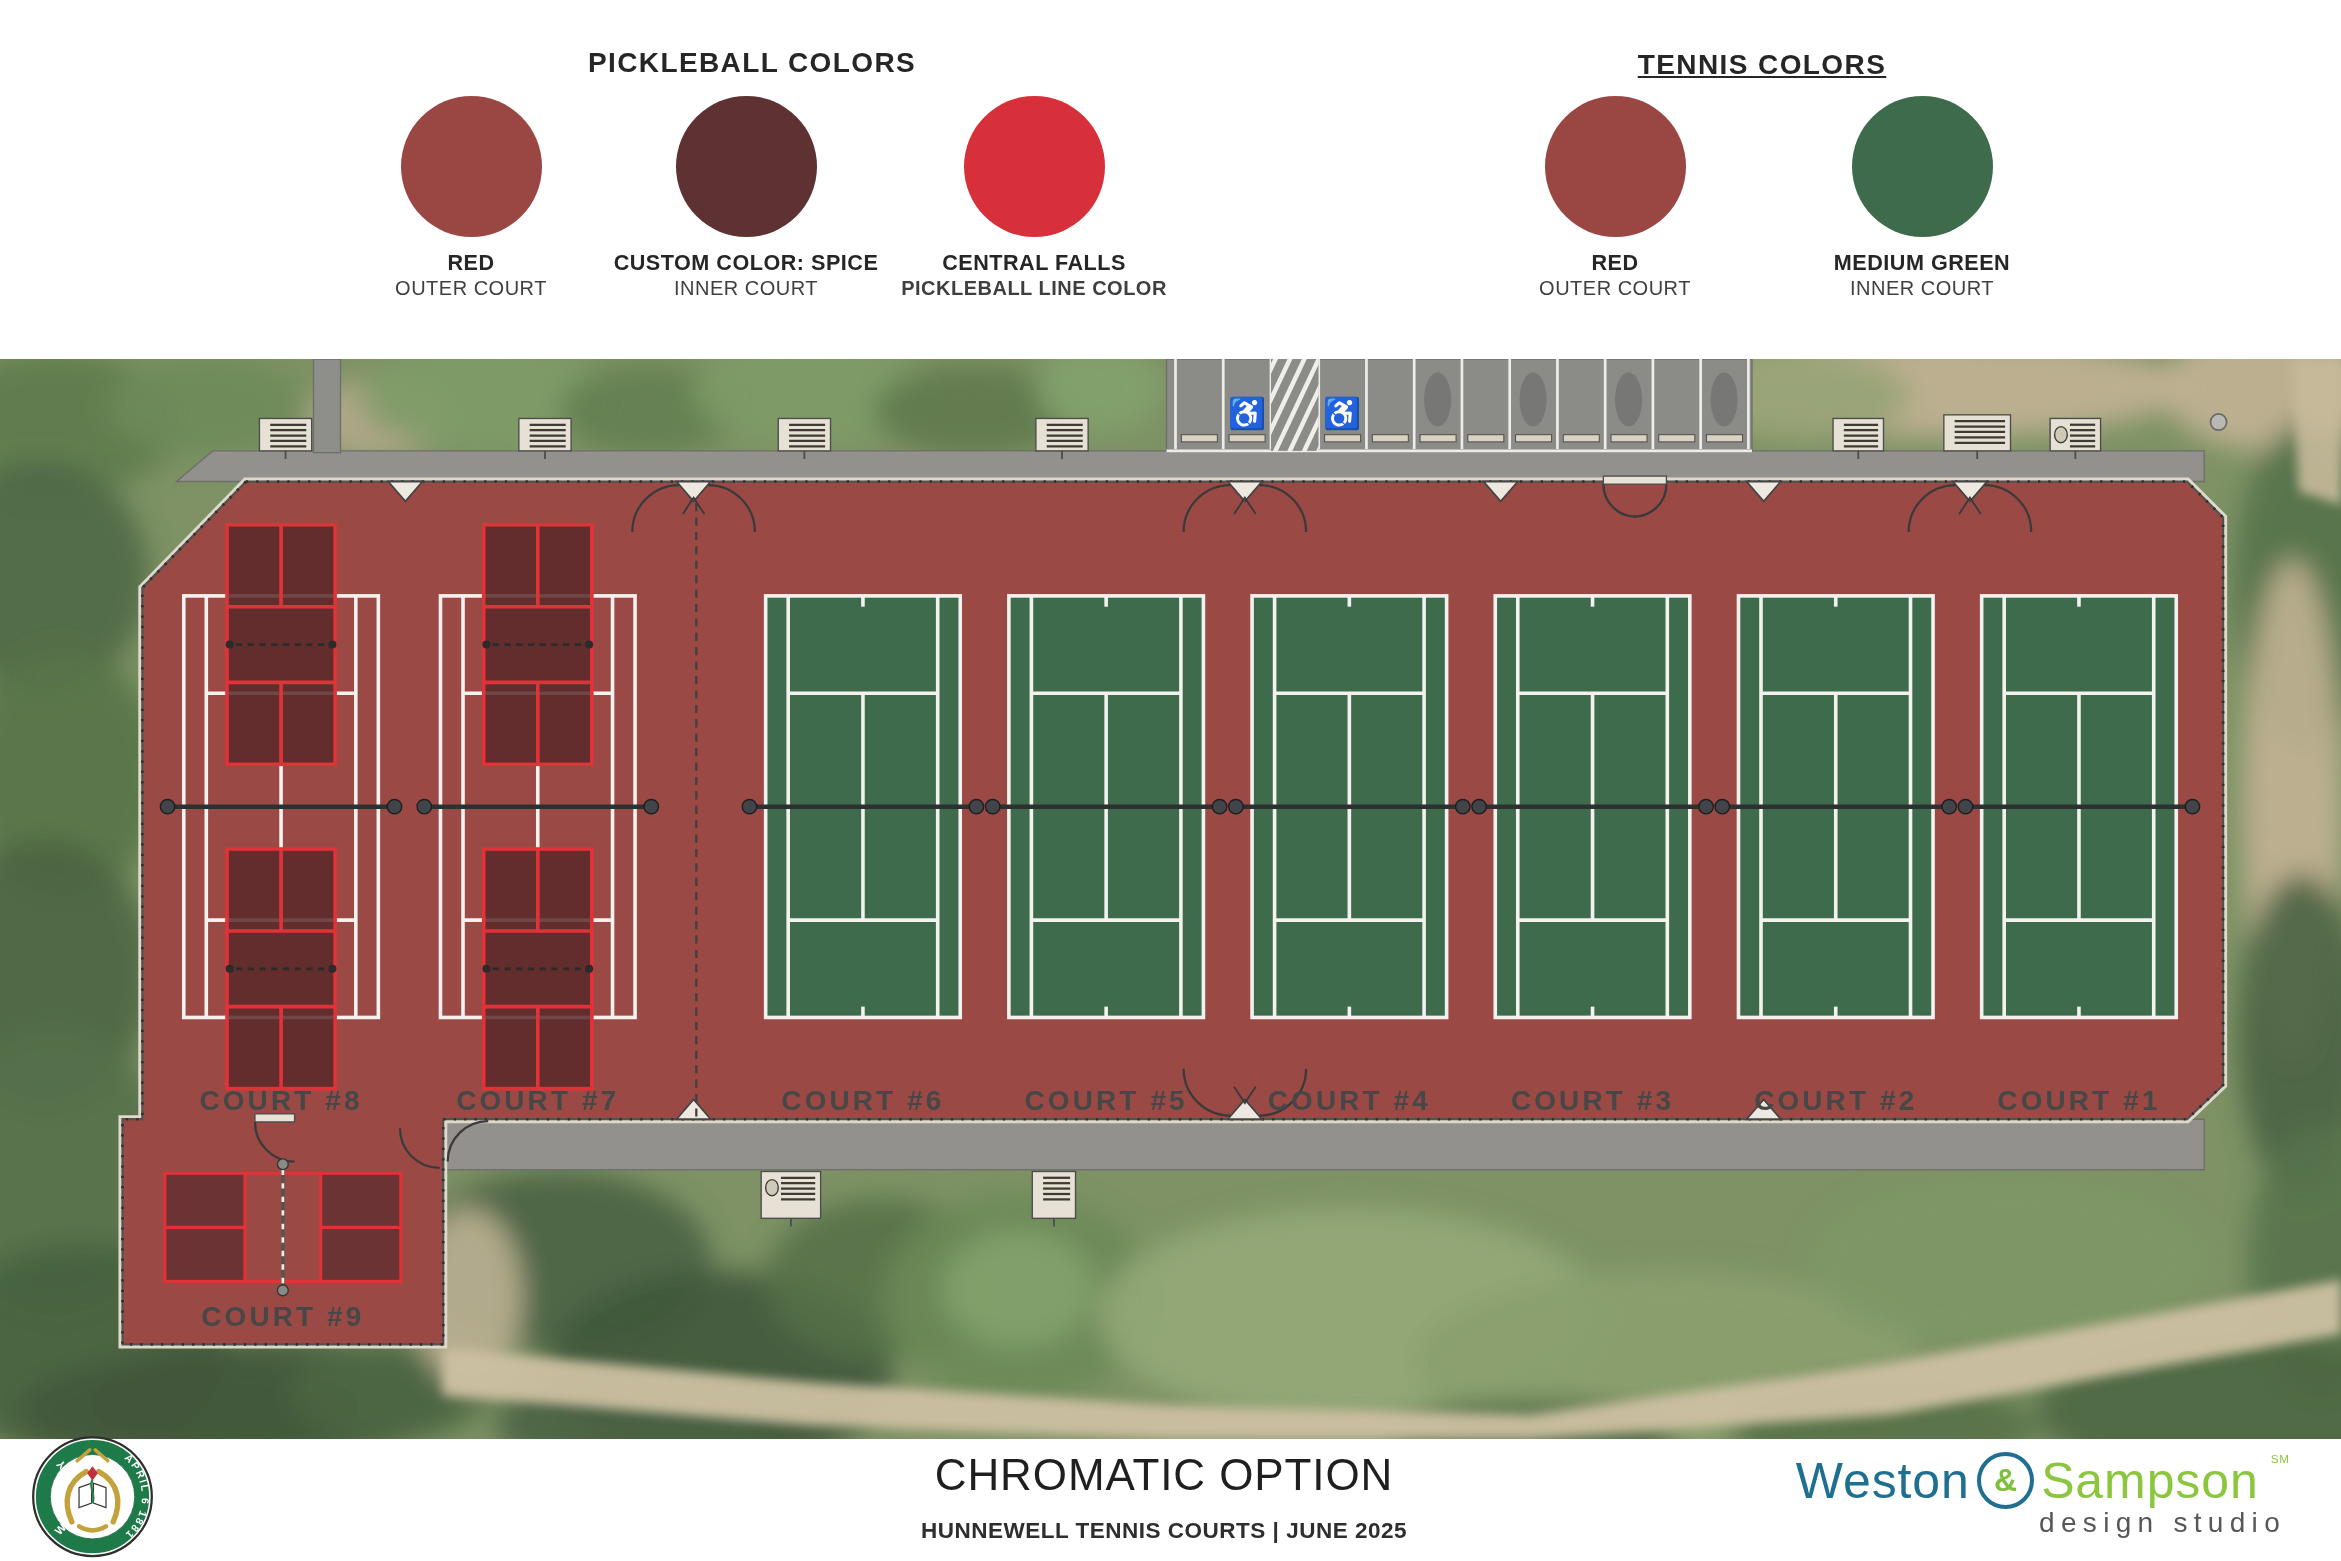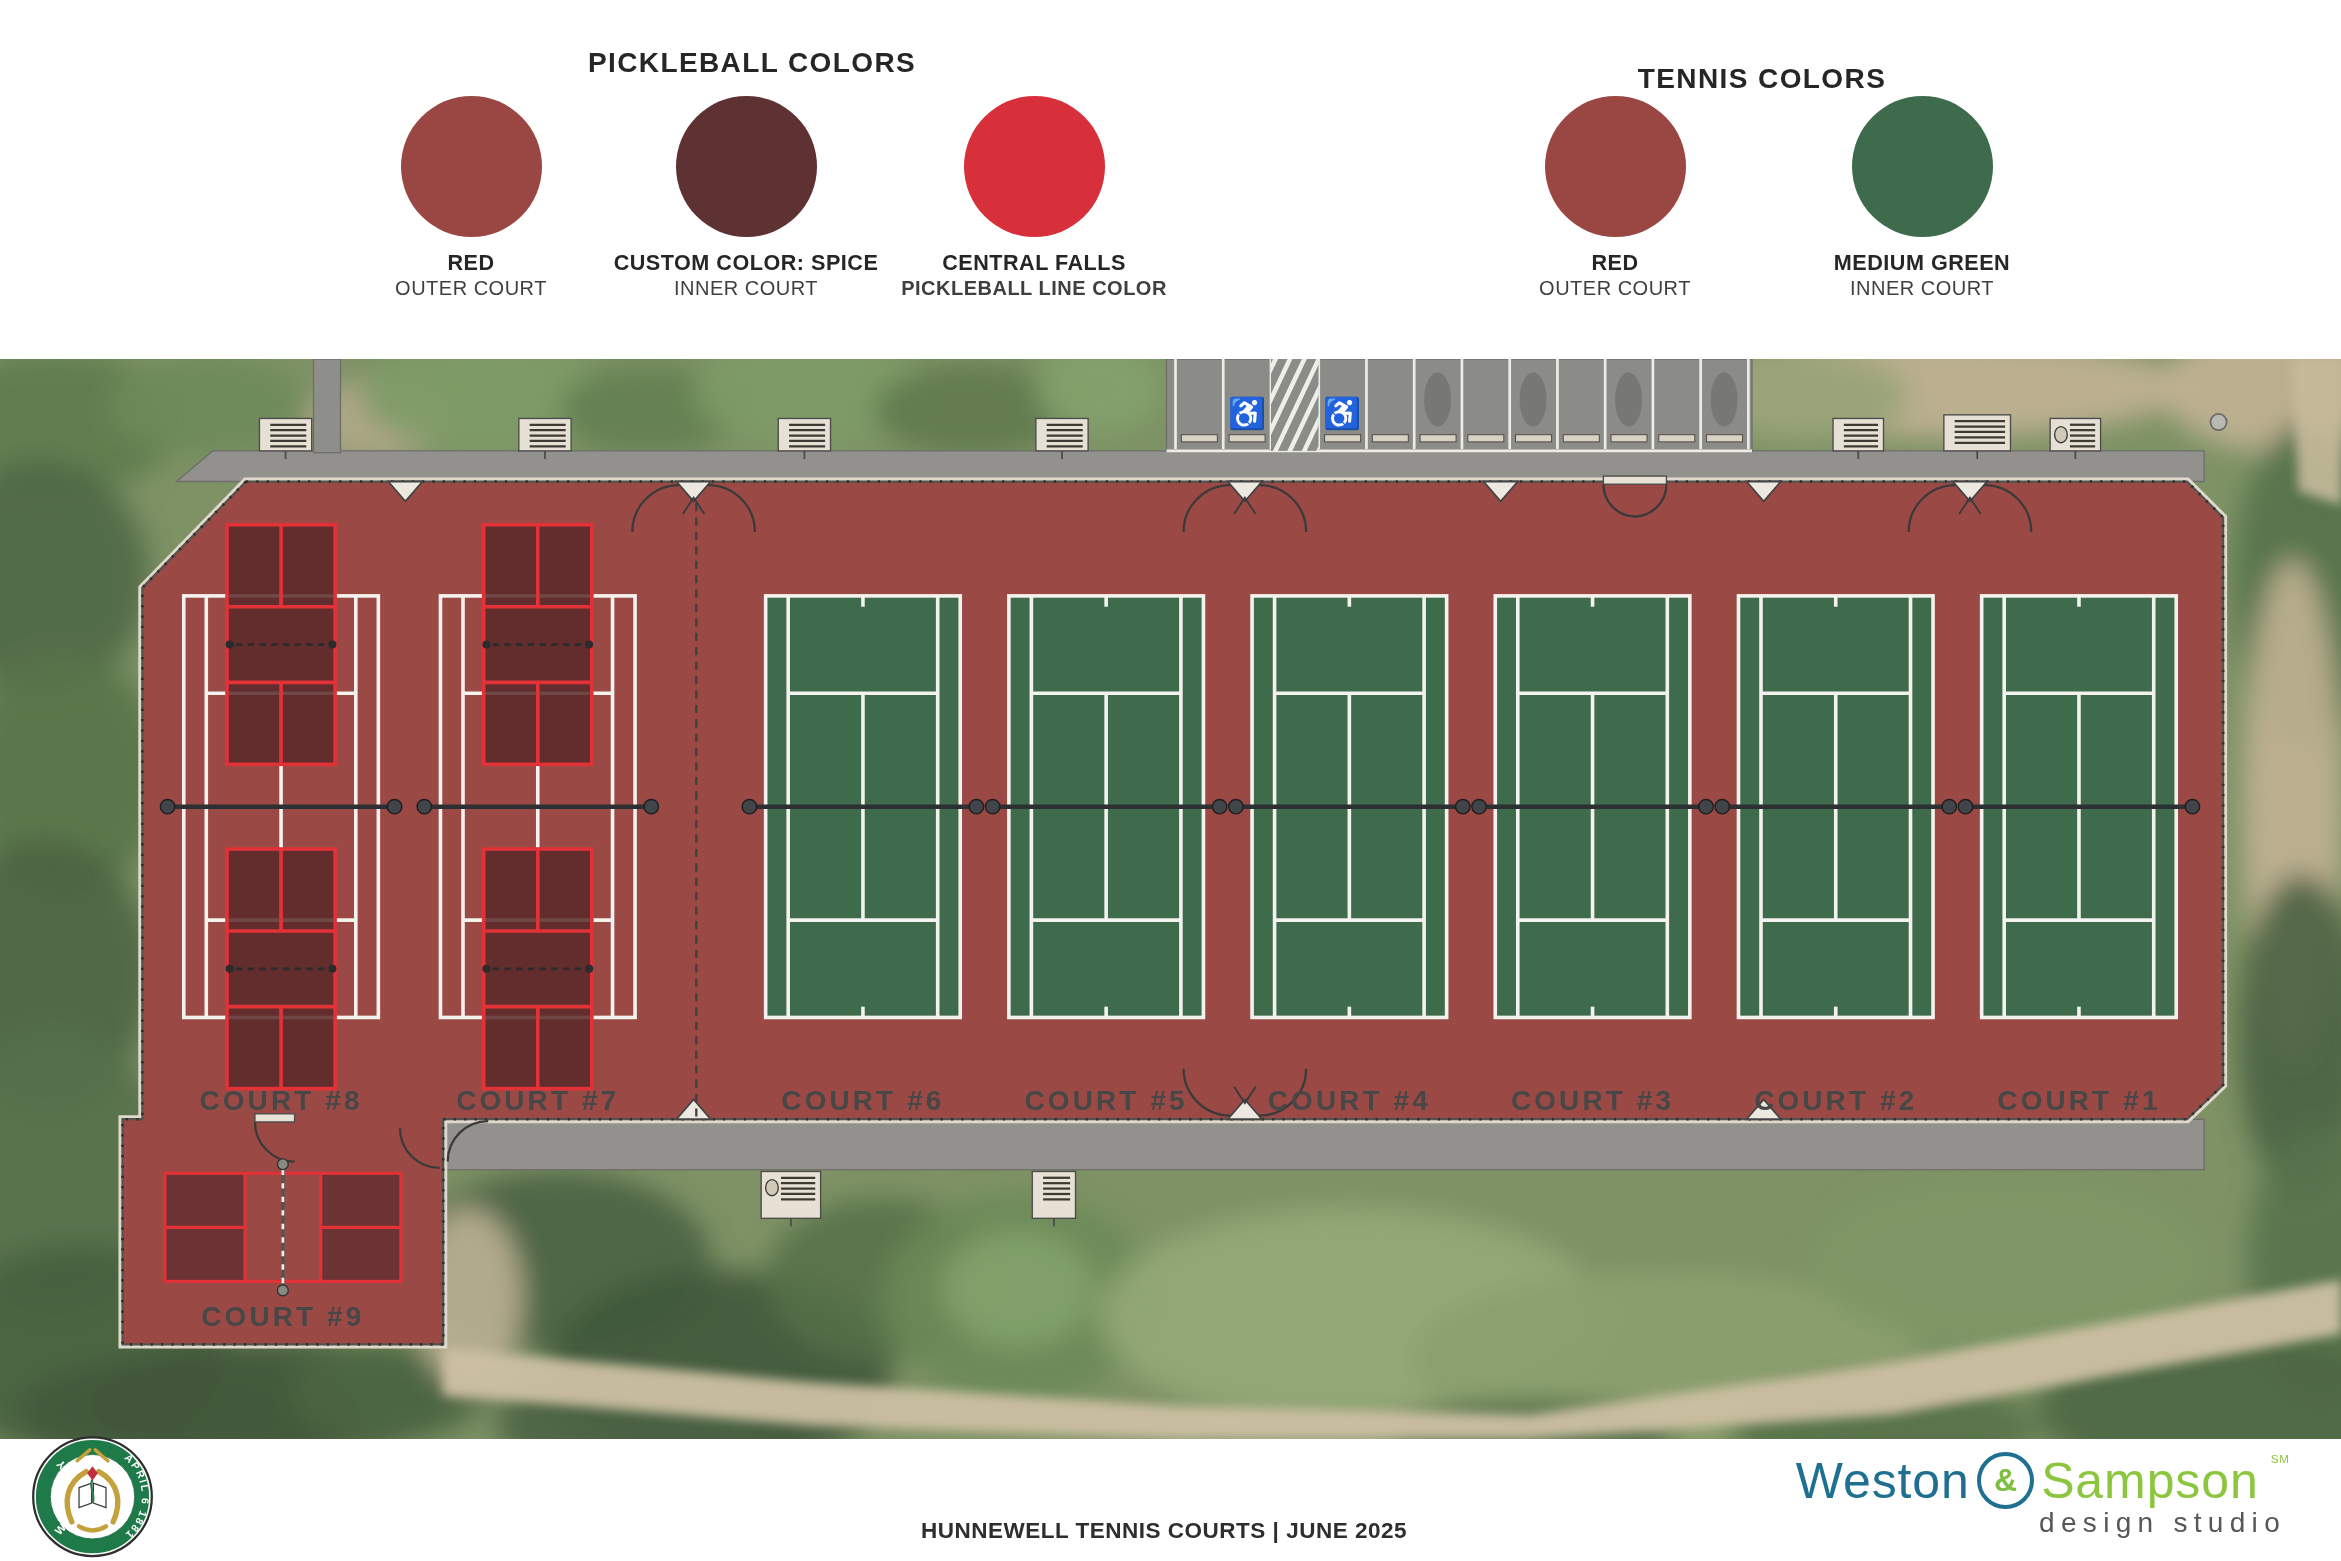--- a/index.html
+++ b/index.html
@@ -37,21 +37,21 @@
         <div class="abs legend-title" style="left: 752px; top: 47px;">PICKLEBALL COLORS</div>
         <div class="abs swatch" style="left: 401px; top: 96px; background: rgb(154, 71, 68);"></div>
         <div class="abs sw-name" style="left: 471px; top: 250px;">RED</div>
         <div class="abs sw-desc" style="left: 471px; top: 277px;">OUTER COURT</div>
         <div class="abs swatch" style="left: 676px; top: 96px; background: rgb(94, 49, 51);"></div>
         <div class="abs sw-name" style="left: 746px; top: 250px;">CUSTOM COLOR: SPICE</div>
         <div class="abs sw-desc" style="left: 746px; top: 277px;">INNER COURT</div>
         <div class="abs swatch" style="left: 964px; top: 96px; background: rgb(215, 48, 58);"></div>
         <div class="abs sw-name" style="left: 1034px; top: 250px;">CENTRAL FALLS</div>
         <div class="abs sw-desc" style="left: 1034px; top: 277px; font-weight: bold;">PICKLEBALL LINE COLOR</div>
-        <div class="abs legend-title" style="left: 1762px; top: 63px;">TENNIS COLORS</div>
+        <div class="abs legend-title" style="left: 1762px; top: 49px; text-decoration: underline;">TENNIS COLORS</div>
         <div class="abs swatch" style="left: 1545px; top: 96px; background: rgb(154, 71, 68);"></div>
         <div class="abs sw-name" style="left: 1615px; top: 250px;">RED</div>
         <div class="abs sw-desc" style="left: 1615px; top: 277px;">OUTER COURT</div>
         <div class="abs swatch" style="left: 1852px; top: 96px; background: rgb(62, 107, 76);"></div>
         <div class="abs sw-name" style="left: 1922px; top: 250px;">MEDIUM GREEN</div>
         <div class="abs sw-desc" style="left: 1922px; top: 277px;">INNER COURT</div>
       </div>
   </div>
 
   <svg id="plan" width="2342" height="1080" viewBox="0 398 2600 1199" xmlns="http://www.w3.org/2000/svg">
@@ -467,20 +467,21 @@
       <path d="M52,100 C42,78 46,56 68,44" fill="none" stroke="#C3A13D" stroke-width="6" stroke-linecap="round"></path>
       <path d="M98,100 C108,78 104,56 82,44" fill="none" stroke="#C3A13D" stroke-width="6" stroke-linecap="round"></path>
       <path d="M60,105 Q75,114 90,105" fill="none" stroke="#C3A13D" stroke-width="5" stroke-linecap="round"></path>
       <path d="M58,32 L72,20 M92,32 L78,20" stroke="#C3A13D" stroke-width="4" stroke-linecap="round"></path>
       <path d="M60,62 L74,57 L74,79 L60,84 Z" fill="#ffffff" stroke="#3a3a3a" stroke-width="1.4"></path>
       <path d="M90,62 L76,57 L76,79 L90,84 Z" fill="#ffffff" stroke="#3a3a3a" stroke-width="1.4"></path>
       <path d="M75,53 C70,62 79,68 75,79" fill="none" stroke="#2F7D46" stroke-width="2.5"></path>
       <path d="M75,38 l6,8 -6,8 -6,-8 z" fill="#C22F3F"></path>
     </svg>
 
+    <div class="abs footer-title" style="left:1164px;top:10.8px;">CHROMATIC OPTION</div>
     <div class="abs footer-sub" style="left:1164px;top:79px;">HUNNEWELL TENNIS COURTS | JUNE 2025</div>
 
     <div class="abs ws-row" style="right:52px;top:12.6px;">
       <span class="ws-weston">Weston</span>
       <span class="ws-circle">
         <span class="ws-amp">&amp;</span>
       </span>
       <span class="ws-sampson"><span>Sampson</span><sup class="ws-sm">SM</sup></span>
     </div>
     <div class="abs ws-tagline" style="right:56px;top:68px;">design studio</div>

